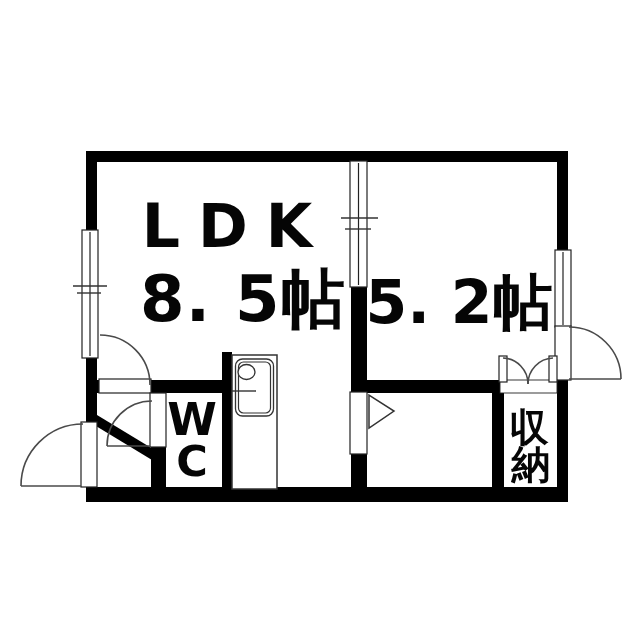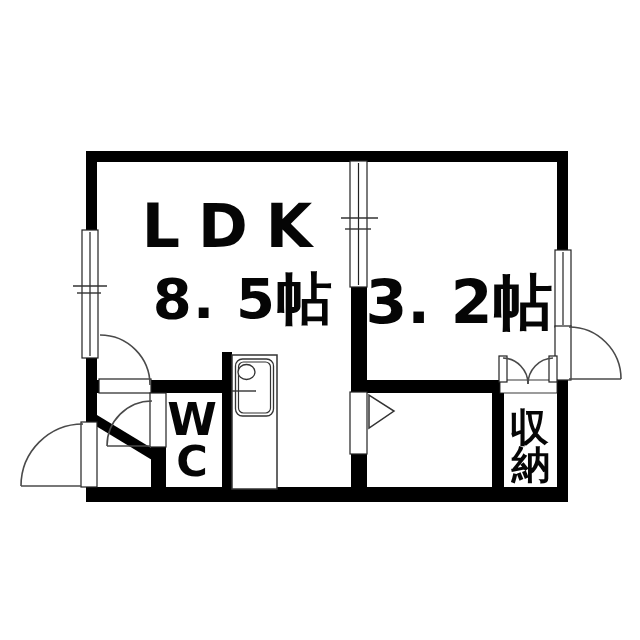--- a/index.html
+++ b/index.html
@@ -23,21 +23,21 @@
   .lbl {
     position: absolute;
     transform: translate(-50%, -50%);
     font-weight: 700;
     color: #050505;
     white-space: nowrap;
     line-height: 1;
     text-align: center;
   }
   .lbl-ldk-name   { left: 236px; top: 226px; font-size: 60px; letter-spacing: 0.30em; }
-  .lbl-ldk-size   { left: 243px; top: 299px; font-size: 56px; letter-spacing: 0.02em; }
+  .lbl-ldk-size   { left: 243px; top: 299px; font-size: 64px; letter-spacing: 0.02em; }
   .lbl-west-name  { left: 461px; top: 241px; font-size: 54px; }
   .lbl-west-size  { left: 459px; top: 302px; font-size: 60px; }
   .lbl-wc-w       { left: 192px; top: 419px; font-size: 45px; }
   .lbl-wc-c       { left: 192px; top: 461px; font-size: 43px; }
   .lbl-bath       { left: 433px; top: 440px; font-size: 46px; letter-spacing: 9px; }
   .lbl-sto-1      { left: 529px; top: 427px; font-size: 39px; }
   .lbl-sto-2      { left: 531px; top: 464px; font-size: 39px; }
 </style>
 </head>
 <body>
@@ -119,19 +119,19 @@
       <rect x="235.5" y="359" width="38" height="57" rx="7" fill="#fff" stroke="#333" stroke-width="1.3"></rect>
       <rect x="238.5" y="362" width="32" height="51" rx="5" fill="none" stroke="#333" stroke-width="1.2"></rect>
       <ellipse cx="246.5" cy="372" rx="8.5" ry="7.5" fill="#fff" stroke="#333" stroke-width="1.3"></ellipse>
       <line x1="232" y1="391" x2="256" y2="391" stroke="#333" stroke-width="1.4"></line>
       <path d="M 369 395 L 369 428 L 394 411 Z" fill="#fff" stroke="#333" stroke-width="1.5"></path>
     </g>
   </svg>
 
   <div class="lbl lbl-ldk-name">LDK</div>
   <div class="lbl lbl-ldk-size">8. 5帖</div>
-  <div class="lbl lbl-west-size">3. 2帖</div>
+  <div class="lbl lbl-west-size">5. 2帖</div>
   <div class="lbl lbl-wc-w">W</div>
   <div class="lbl lbl-wc-c">C</div>
   <div class="lbl lbl-sto-1">収</div>
   <div class="lbl lbl-sto-2">納</div>
 
 </div>
 
 </body></html>

